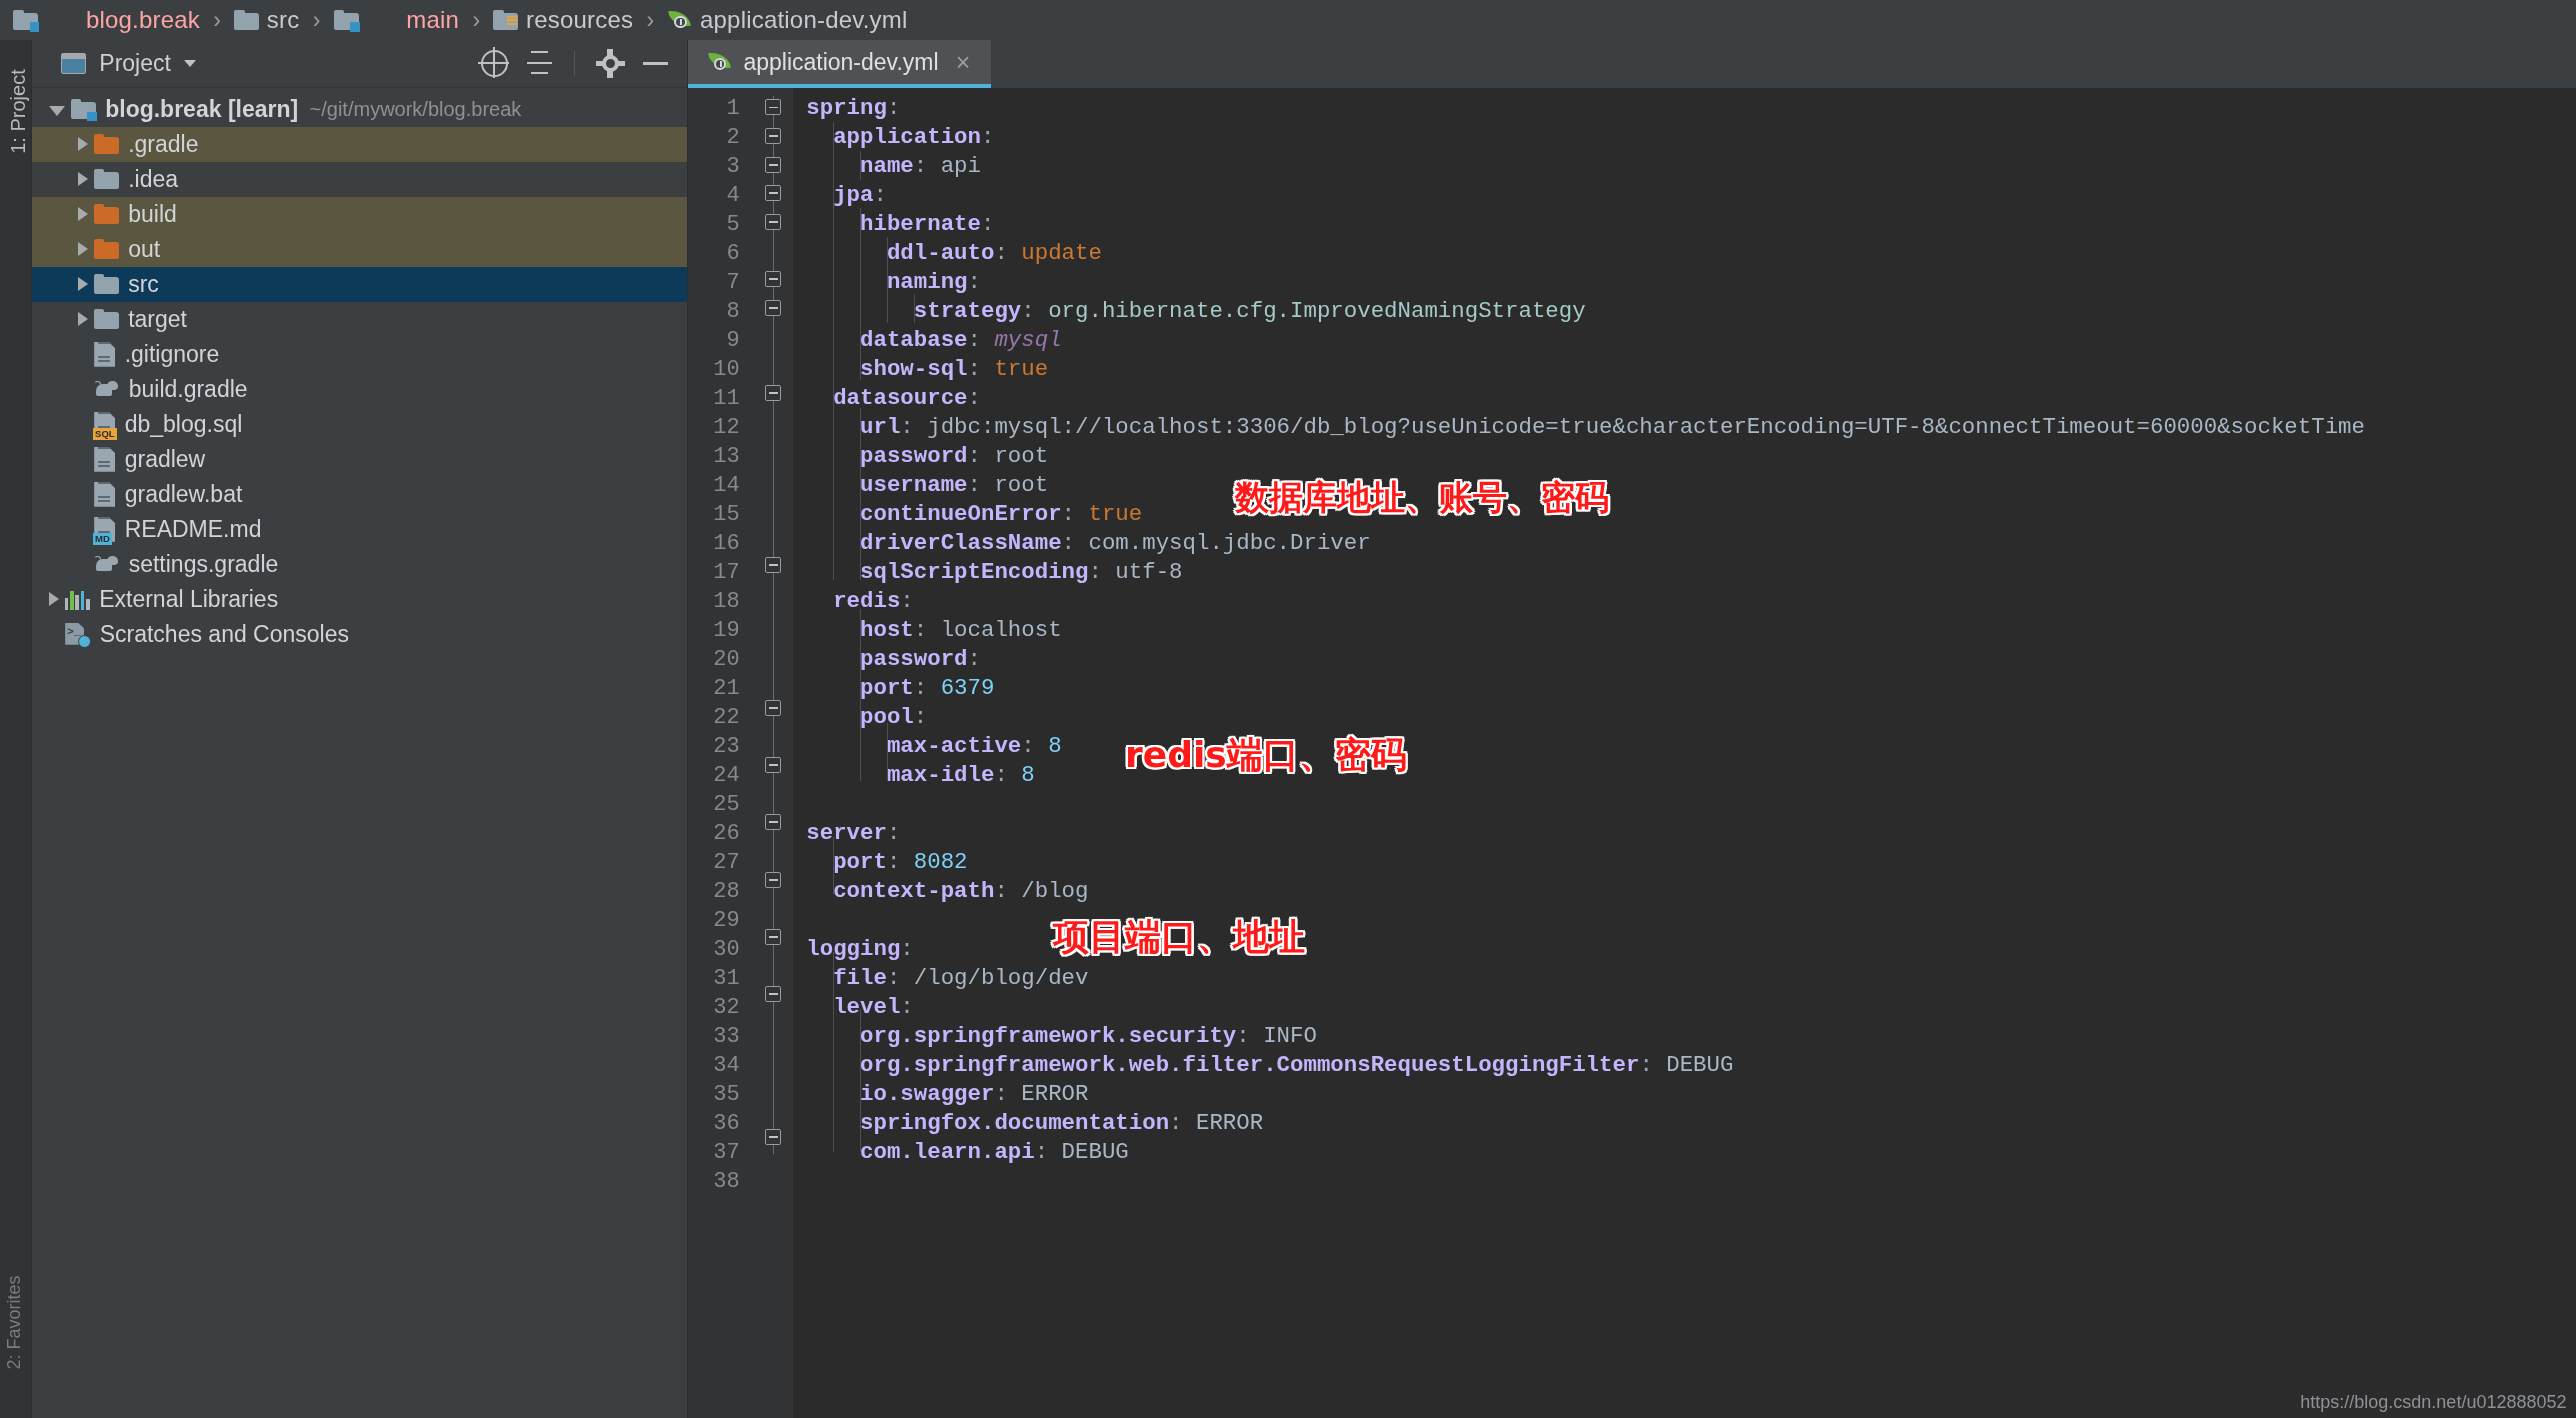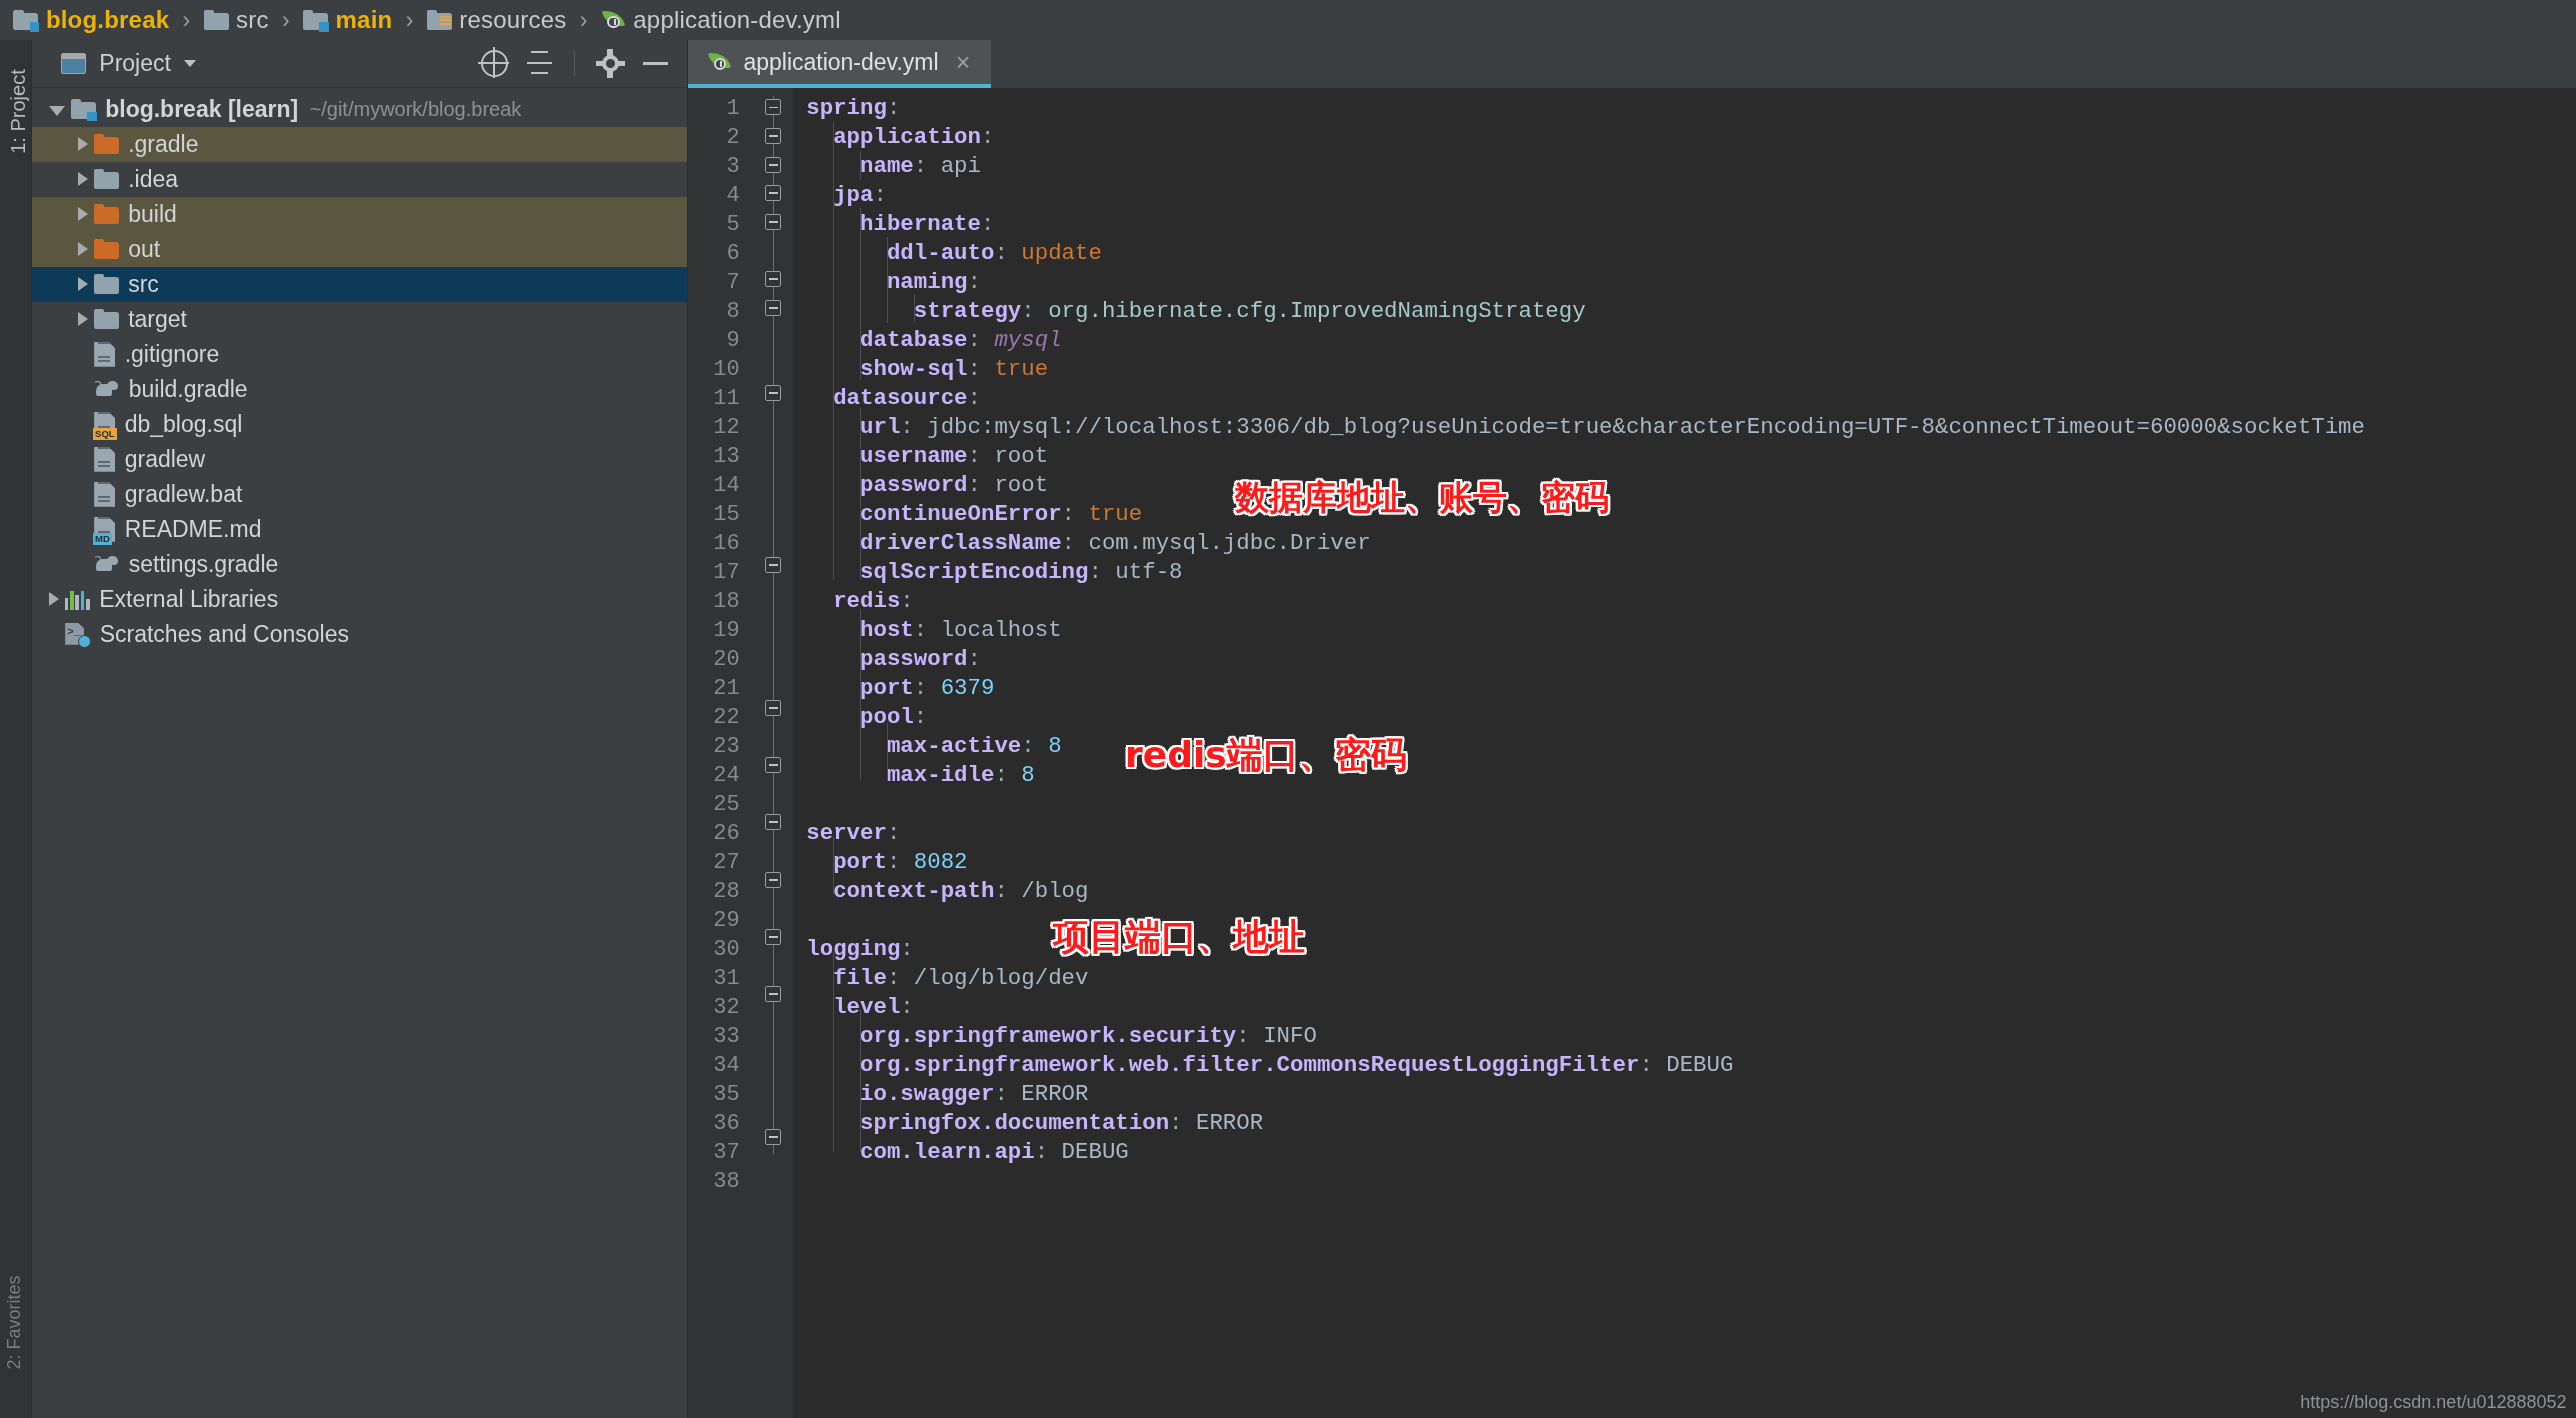--- a/index.html
+++ b/index.html
@@ -14,21 +14,21 @@
   #breadcrumb-bar {
     position: absolute; left: 0; top: 0;
     width: 2576px; height: 40px;
     background: #3c3f41;
     display: flex; align-items: center;
     padding-left: 13.3px;
     gap: 0px;
   }
   .crumb { display: flex; align-items: center; gap: 7.6px; }
   .crumb-label { font-size: 24px; color: #c8cbce; letter-spacing: 0.2px; }
-  .crumb-label.bold { font-weight: bold; color: #eab308; }
+  .crumb-label.bold { font-weight: normal; color: #fca5a5; margin-left: 40px; }
   .crumb-sep { color: #9a9da0; font-size: 23px; margin: 0 13.3px; }
 
   
   .ic { display:inline-block; position: relative; }
   .ic-folder { width: 25px; height: 20px; }
   .ic-folder .body {
     position:absolute; left:0; top:2.9px; width:25px; height:17px;
     background:#93a3ad; border-radius: 1.9px 2.9px 1.9px 1.9px;
   }
   .ic-folder .tab {
@@ -628,22 +628,22 @@
         <div class="code-line"><span>    </span><span class="k">name</span><span class="c">:</span><span class="v"> api</span></div>
         <div class="code-line"><span>  </span><span class="k">jpa</span><span class="c">:</span></div>
         <div class="code-line"><span>    </span><span class="k">hibernate</span><span class="c">:</span></div>
         <div class="code-line"><span>      </span><span class="k">ddl-auto</span><span class="c">:</span><span class="vo"> update</span></div>
         <div class="code-line"><span>      </span><span class="k">naming</span><span class="c">:</span></div>
         <div class="code-line"><span>        </span><span class="k">strategy</span><span class="c">:</span><span class="tl"> org.hibernate.cfg.ImprovedNamingStrategy</span></div>
         <div class="code-line"><span>    </span><span class="k">database</span><span class="c">:</span><span class="v"> </span><span class="it">mysql</span></div>
         <div class="code-line"><span>    </span><span class="k">show-sql</span><span class="c">:</span><span class="vo"> true</span></div>
         <div class="code-line"><span>  </span><span class="k">datasource</span><span class="c">:</span></div>
         <div class="code-line"><span>    </span><span class="k">url</span><span class="c">:</span><span class="v"> jdbc:mysql://localhost:3306/db_blog?useUnicode=true&amp;characterEncoding=UTF-8&amp;connectTimeout=60000&amp;socketTime</span></div>
+        <div class="code-line"><span>    </span><span class="k">password</span><span class="c">:</span><span class="v"> root</span></div>
         <div class="code-line"><span>    </span><span class="k">username</span><span class="c">:</span><span class="v"> root</span></div>
-        <div class="code-line"><span>    </span><span class="k">password</span><span class="c">:</span><span class="v"> root</span></div>
         <div class="code-line"><span>    </span><span class="k">continueOnError</span><span class="c">:</span><span class="vo"> true</span></div>
         <div class="code-line"><span>    </span><span class="k">driverClassName</span><span class="c">:</span><span class="v"> com.mysql.jdbc.Driver</span></div>
         <div class="code-line"><span>    </span><span class="k">sqlScriptEncoding</span><span class="c">:</span><span class="v"> utf-8</span></div>
         <div class="code-line"><span>  </span><span class="k">redis</span><span class="c">:</span></div>
         <div class="code-line"><span>    </span><span class="k">host</span><span class="c">:</span><span class="v"> localhost</span></div>
         <div class="code-line"><span>    </span><span class="k">password</span><span class="c">:</span></div>
         <div class="code-line"><span>    </span><span class="k">port</span><span class="c">:</span><span class="v"> </span><span class="n">6379</span></div>
         <div class="code-line"><span>    </span><span class="k">pool</span><span class="c">:</span></div>
         <div class="code-line"><span>      </span><span class="k">max-active</span><span class="c">:</span><span class="v"> </span><span class="n">8</span></div>
         <div class="code-line"><span>      </span><span class="k">max-idle</span><span class="c">:</span><span class="v"> </span><span class="n">8</span></div>

